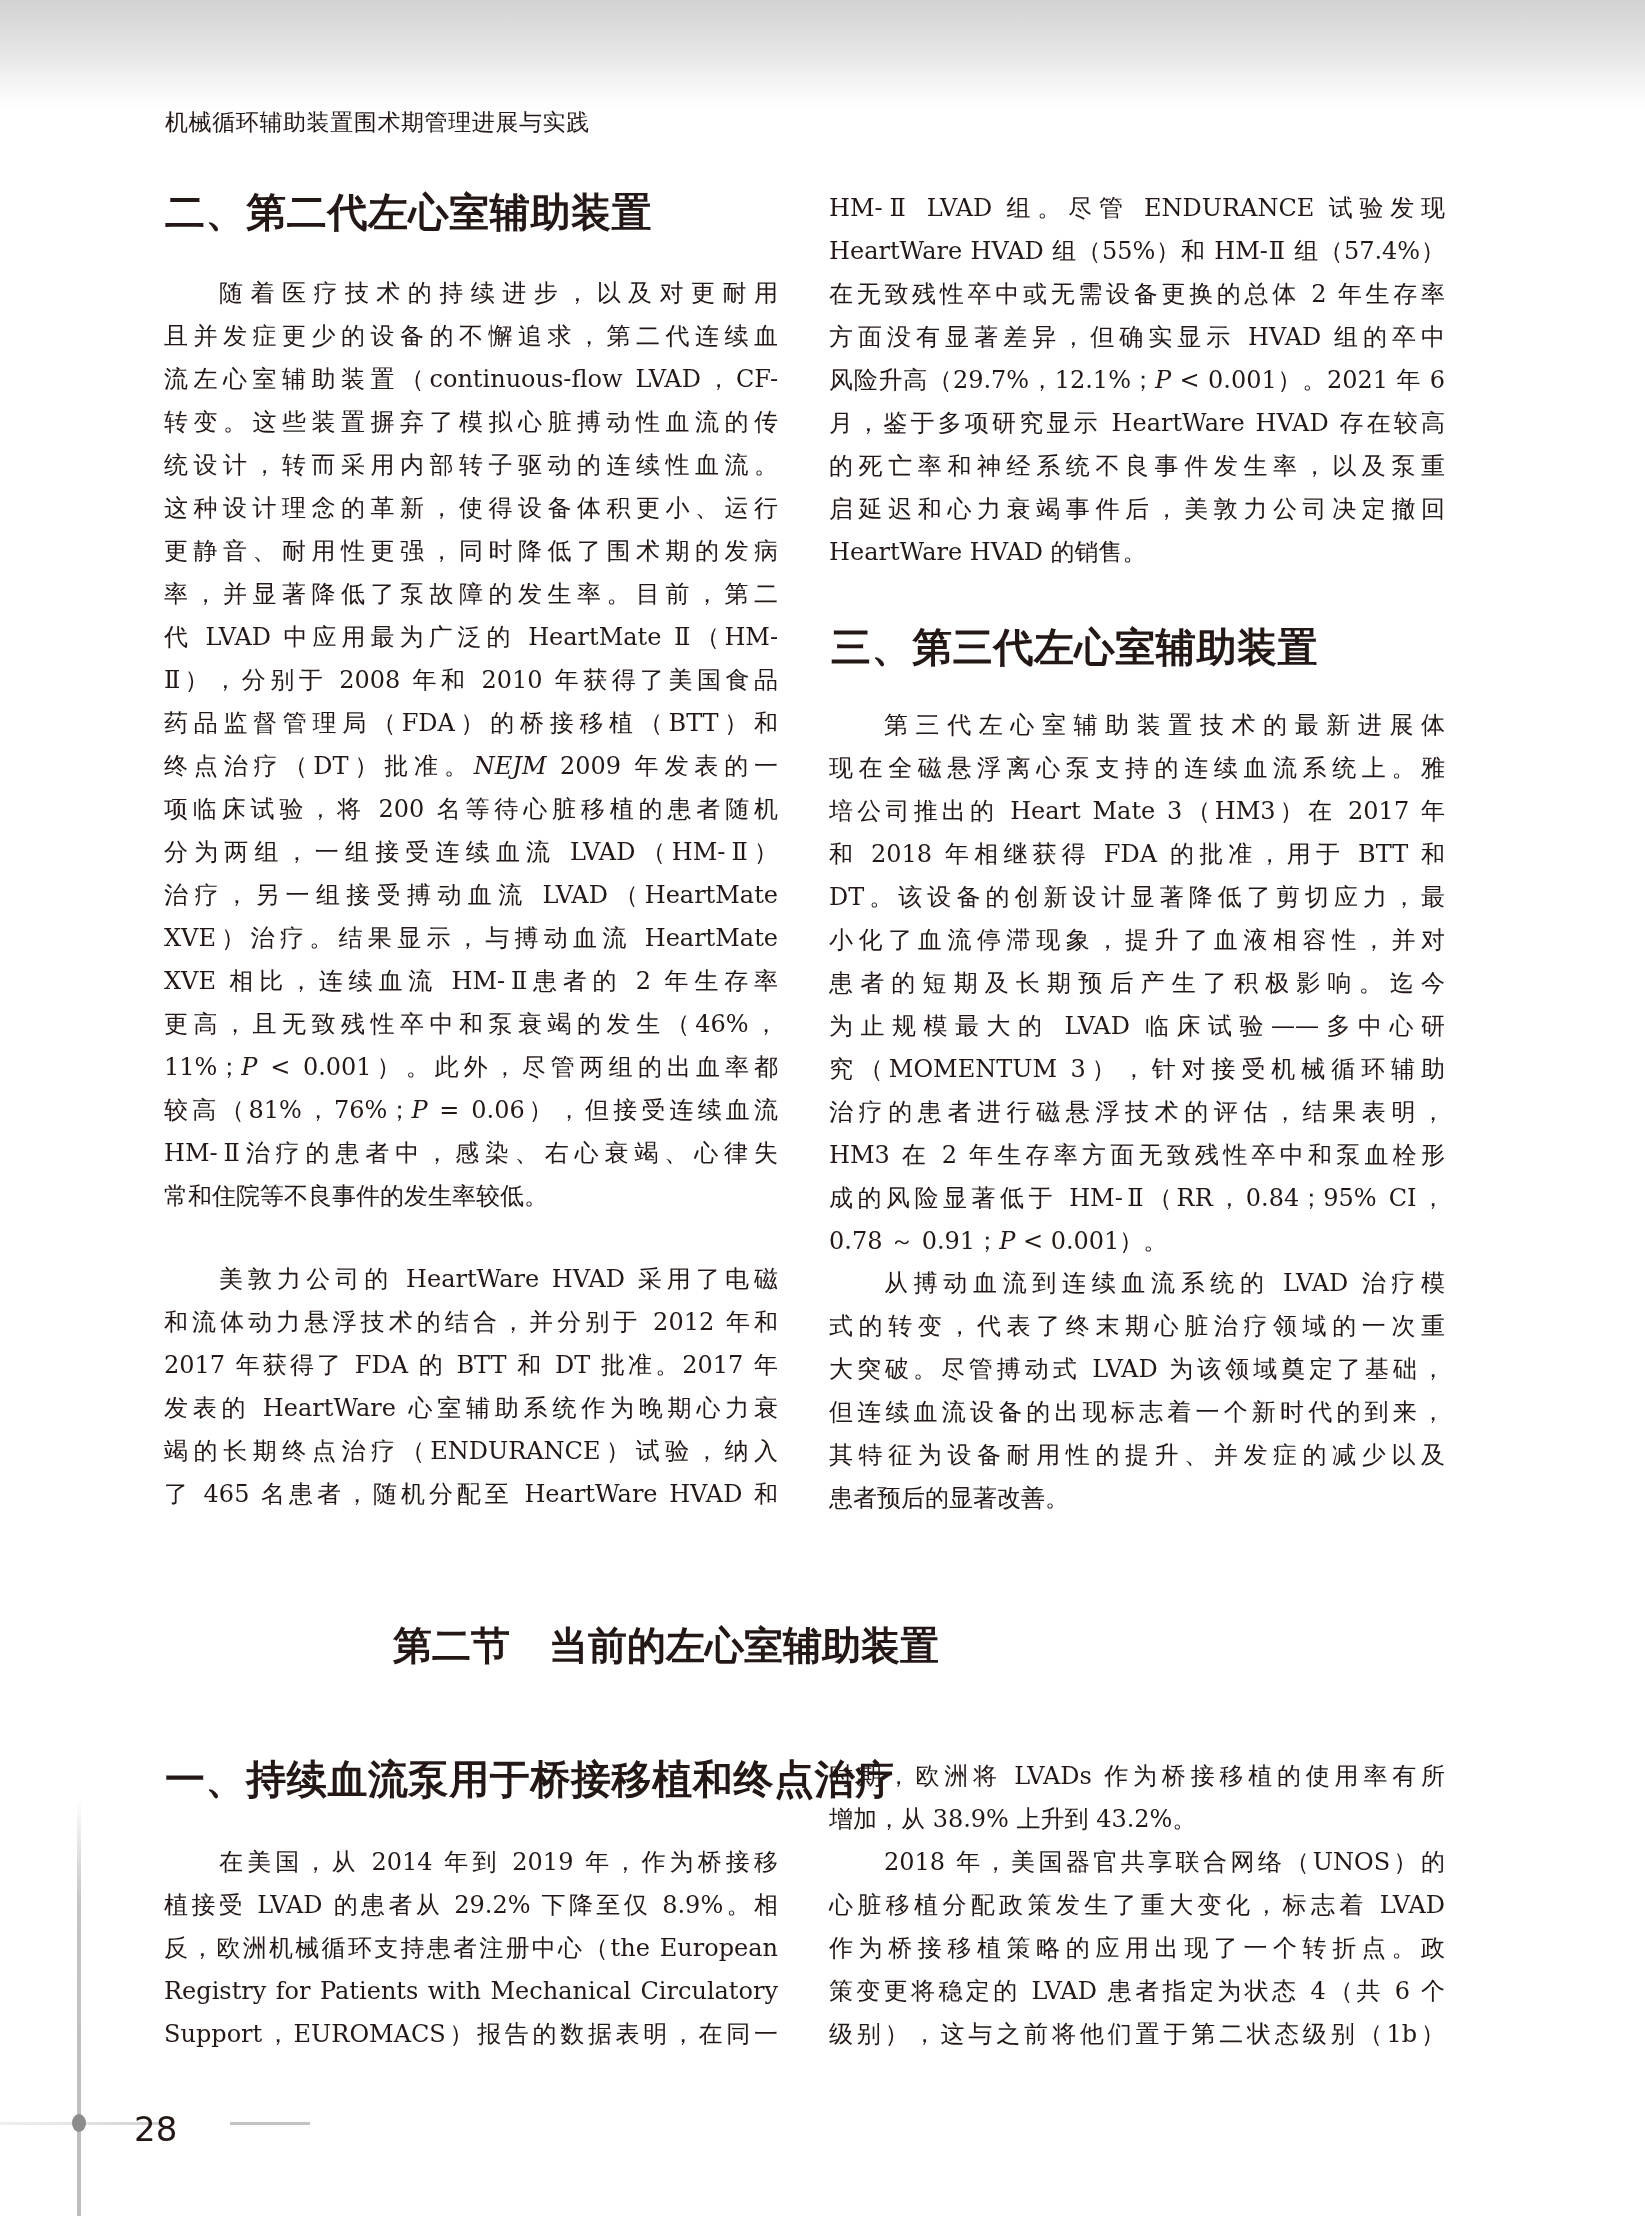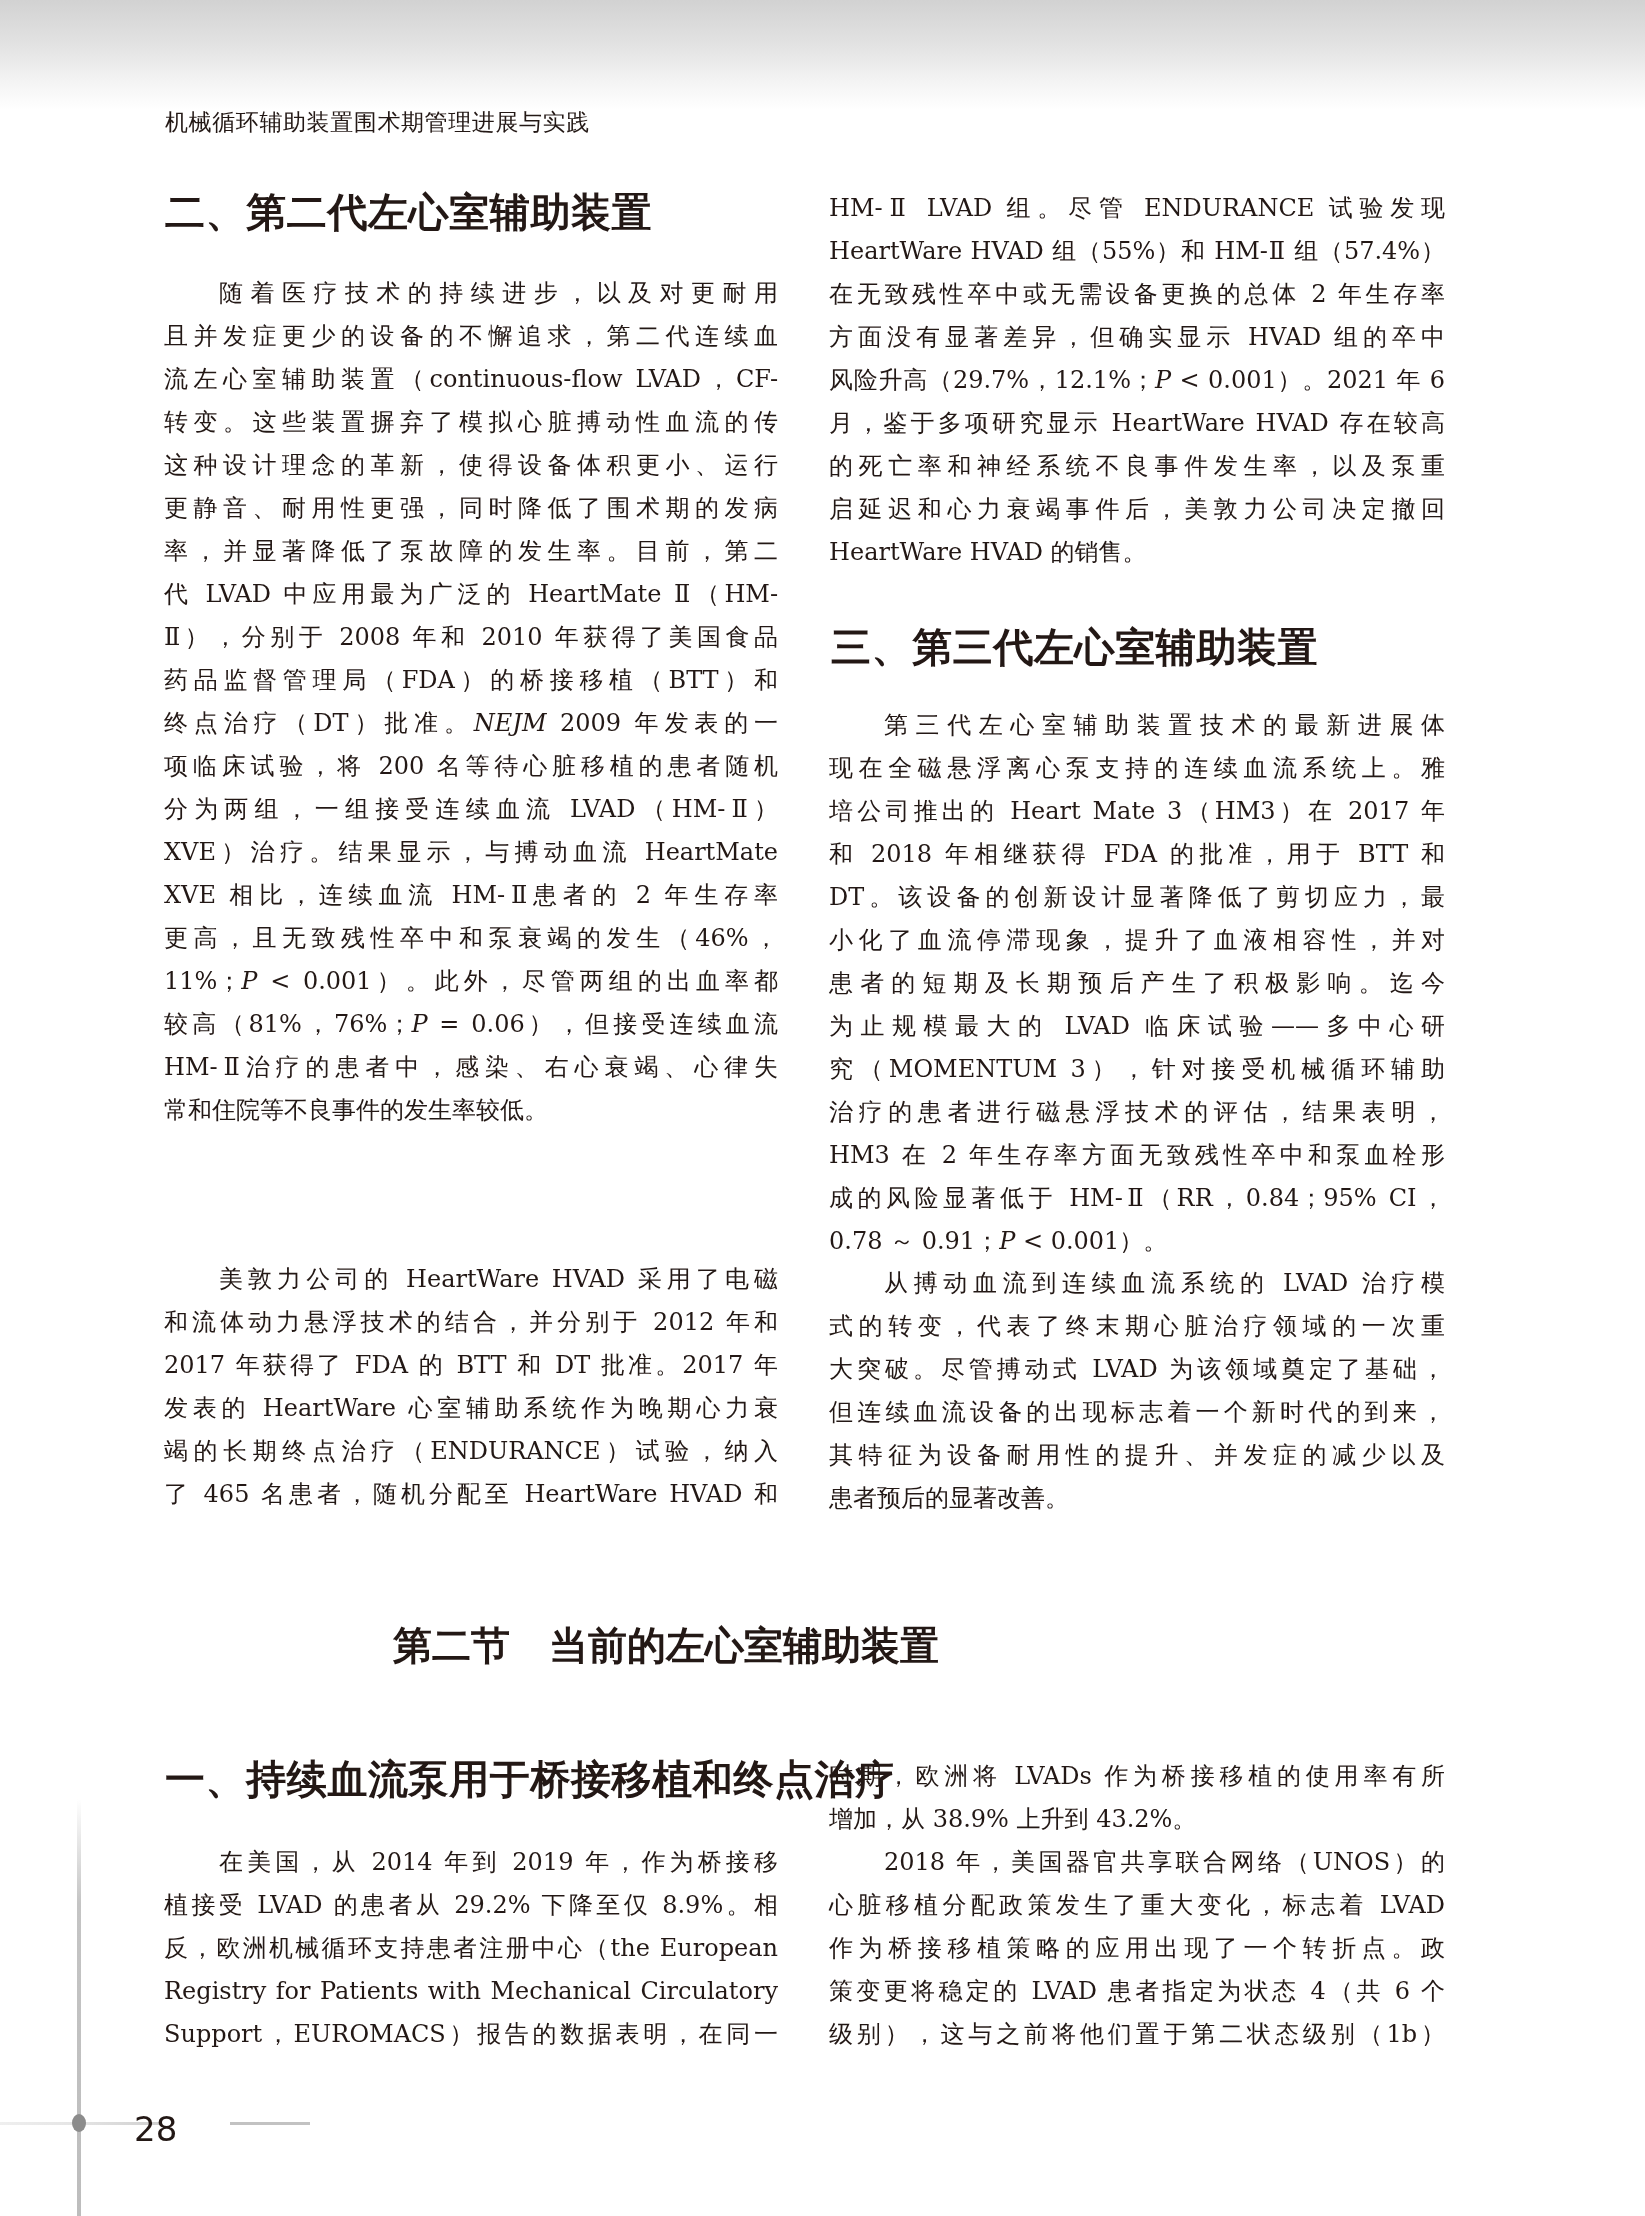--- a/index.html
+++ b/index.html
@@ -68,29 +68,31 @@
 
 <div class="running-header">机械循环辅助装置围术期管理进展与实践</div>
 
 <div class="h2" style="left:165px; top:192px;">二、第二代左心室辅助装置</div>
 
 <div class="para col-left" style="top:272px;">
     <span class="line indent">随着医疗技术的持续进步，以及对更耐用</span>
     <span class="line">且并发症更少的设备的不懈追求，第二代连续血</span>
     <span class="line">流左心室辅助装置（continuous-flow LVAD，CF-</span>
     <span class="line">转变。这些装置摒弃了模拟心脏搏动性血流的传</span>
+    <span class="line">统设计，转而采用内部转子驱动的连续性血流。</span>
     <span class="line">这种设计理念的革新，使得设备体积更小、运行</span>
     <span class="line">更静音、耐用性更强，同时降低了围术期的发病</span>
     <span class="line">率，并显著降低了泵故障的发生率。目前，第二</span>
     <span class="line">代 LVAD 中应用最为广泛的 HeartMate Ⅱ（HM-</span>
     <span class="line">Ⅱ），分别于 2008 年和 2010 年获得了美国食品</span>
     <span class="line">药品监督管理局（FDA）的桥接移植（BTT）和</span>
     <span class="line">终点治疗（DT）批准。<i class="it">NEJM</i> 2009 年发表的一</span>
     <span class="line">项临床试验，将 200 名等待心脏移植的患者随机</span>
     <span class="line">分为两组，一组接受连续血流 LVAD（HM-Ⅱ）</span>
+    <span class="line">治疗，另一组接受搏动血流 LVAD（HeartMate</span>
     <span class="line">XVE）治疗。结果显示，与搏动血流 HeartMate</span>
     <span class="line">XVE 相比，连续血流 HM-Ⅱ患者的 2 年生存率</span>
     <span class="line">更高，且无致残性卒中和泵衰竭的发生（46%，</span>
     <span class="line">11%；<i class="it">P</i> &lt; 0.001）。此外，尽管两组的出血率都</span>
     <span class="line">较高（81%，76%；<i class="it">P</i> = 0.06），但接受连续血流</span>
     <span class="line">HM-Ⅱ治疗的患者中，感染、右心衰竭、心律失</span>
     <span class="line last">常和住院等不良事件的发生率较低。</span>
   </div>
 <div class="para col-left" style="top:1258px;">
     <span class="line indent">美敦力公司的 HeartWare HVAD 采用了电磁</span>

